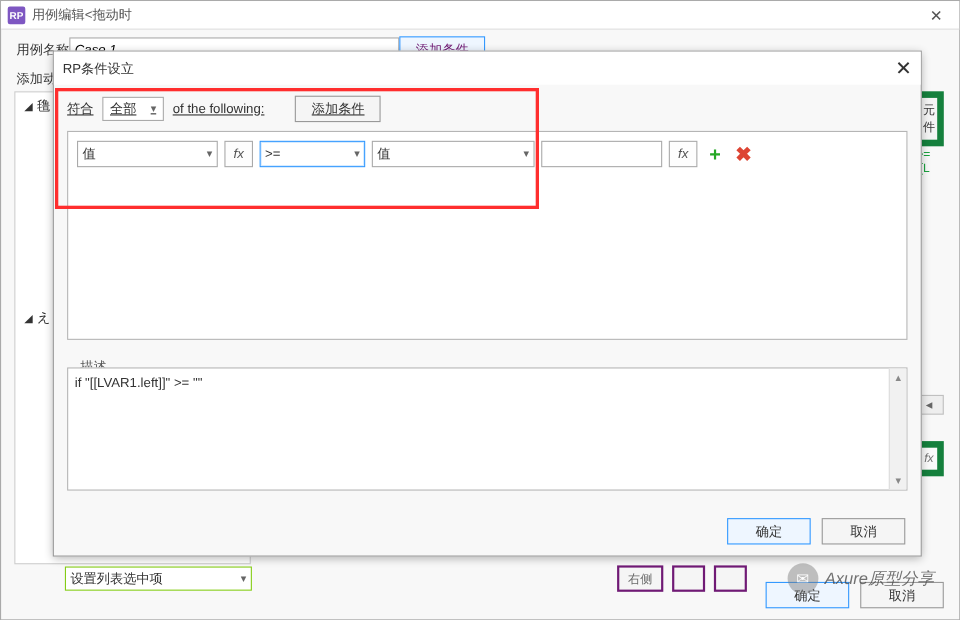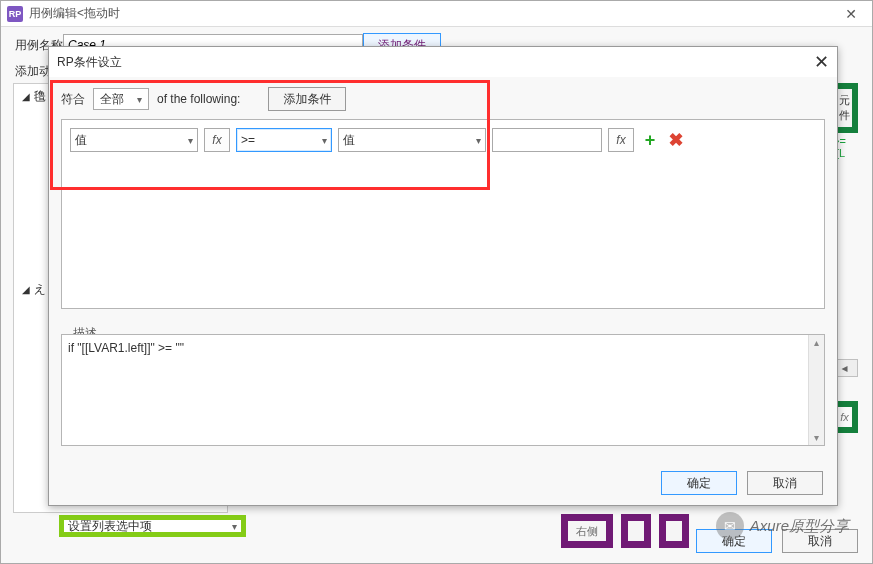--- a/index.html
+++ b/index.html
@@ -40,21 +40,21 @@
     .btn {
       border: 1px solid #999; background: #f5f5f5; height: 24px; padding: 0 14px;
       font-size: 12px; cursor: pointer; color: #333;
     }
     .tree-area {
       position: absolute; left: 12px; top: 82px; width: 215px; height: 430px;
       background: #fff; border: 1px solid #ccc;
     }
     .tree-item { display: flex; align-items: center; padding: 4px 8px; gap: 4px; color: #333; }
     .tri { font-size: 10px; color: #333; }
-    .combo-parent { position: absolute; left: 58px; top: 514px; width: 187px; height: 22px; border: 5px solid #84cc16; background: #fff; display: flex; align-items: center; padding: 0 4px; }
+    .combo-parent { position: absolute; left: 58px; top: 514px; width: 170px; height: 22px; border: 1px solid #84cc16; background: #fff; display: flex; align-items: center; padding: 0 4px; }
     .combo-parent .dd { margin-left: auto; color: #666; font-size: 10px; }
     .parent-right { position: absolute; right: 14px; top: 82px; width: 27px; height: 430px; }
     .parent-right .chip {
       border: 6px solid #15803d; background: #f4f4f4; font-size: 11px; padding: 4px 2px;
       margin-bottom: 2px; text-align: center; color: #333;
     }
     .parent-right .expr { color: #1aa23e; font-size: 11px; padding-left: 2px; }
     .scroll-btn {
       border: 1px solid #c0c0c0; background: #eee; height: 18px;
       display: flex; align-items: center; justify-content: center; color: #666;
@@ -67,21 +67,21 @@
     
     .child-win {
       left: 48px; top: 46px; width: 790px; height: 460px;
       background: #f8f8f8; box-shadow: 0 2px 8px rgba(0,0,0,0.3);
     }
     .child-titlebar {
       display: flex; align-items: center; height: 30px; padding: 0 8px; background: #fff;
     }
     .child-titlebar .close-btn { font-size: 18px; font-weight: 300; }
     .match-row {
-      position: relative; display: flex; align-items: center; gap: 8px; padding: 10px 12px 8px;
+      position: relative; display: flex; align-items: center; gap: 8px; padding: 10px 12px 8px; text-decoration: underline;
     }
     .dd-small {
       border: 1px solid #aaa; background: #fff; height: 22px; display: inline-flex;
       align-items: center; padding: 0 6px; gap: 8px; cursor: pointer;
     }
     .dd-small .caret { color: #666; font-size: 10px; margin-left: auto; }
     .cond-area {
       margin: 0 12px; border: 1px solid #b5b5b5; background: #fff; height: 190px;
       padding: 8px; position: relative;
     }
@@ -113,21 +113,21 @@
     .watermark {
       position: absolute; right: 24px; bottom: 24px; display: flex; align-items: center;
       gap: 6px; opacity: 0.75; pointer-events: none; z-index: 100;
     }
     .watermark .wm-circle {
       width: 28px; height: 28px; border-radius: 50%; background: rgba(120,120,120,0.6);
       display: flex; align-items: center; justify-content: center; color: #fff; font-size: 14px;
     }
     .watermark .wm-text { color: #444; font-size: 15px; font-style: italic; }
     .hide-behind { position:absolute; left: 560px; top: 513px; display:flex; gap:8px; }
-    .hide-behind .ghost { border:7px solid #701a75; background:#f5f5f5; height:34px; padding: 0 8px; font-size:11px; color:#6a6a6a; display:flex; align-items:center; }
+    .hide-behind .ghost { border:2px solid #701a75; background:#f5f5f5; height:24px; padding: 0 8px; font-size:11px; color:#6a6a6a; display:flex; align-items:center; }
   </style>
 </head>
 <body>
 
 <div class="win parent-win">
   <div class="titlebar">
     <span class="app-icon">RP</span>
     <span class="title-text">用例编辑&lt;拖动时</span>
     <span class="close-btn">✕</span>
   </div>

